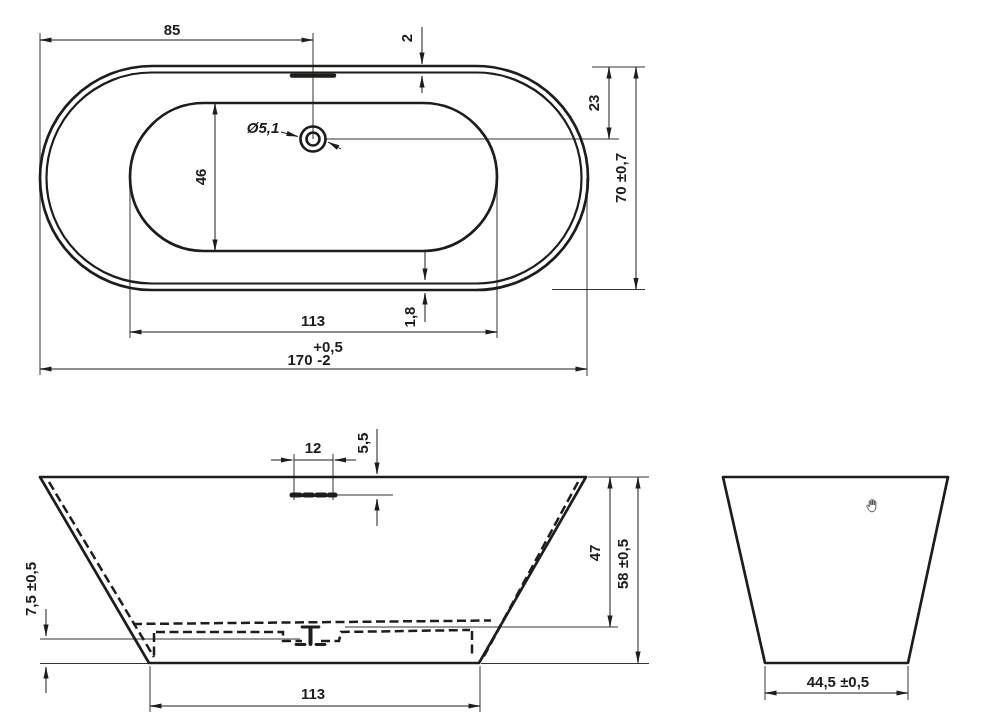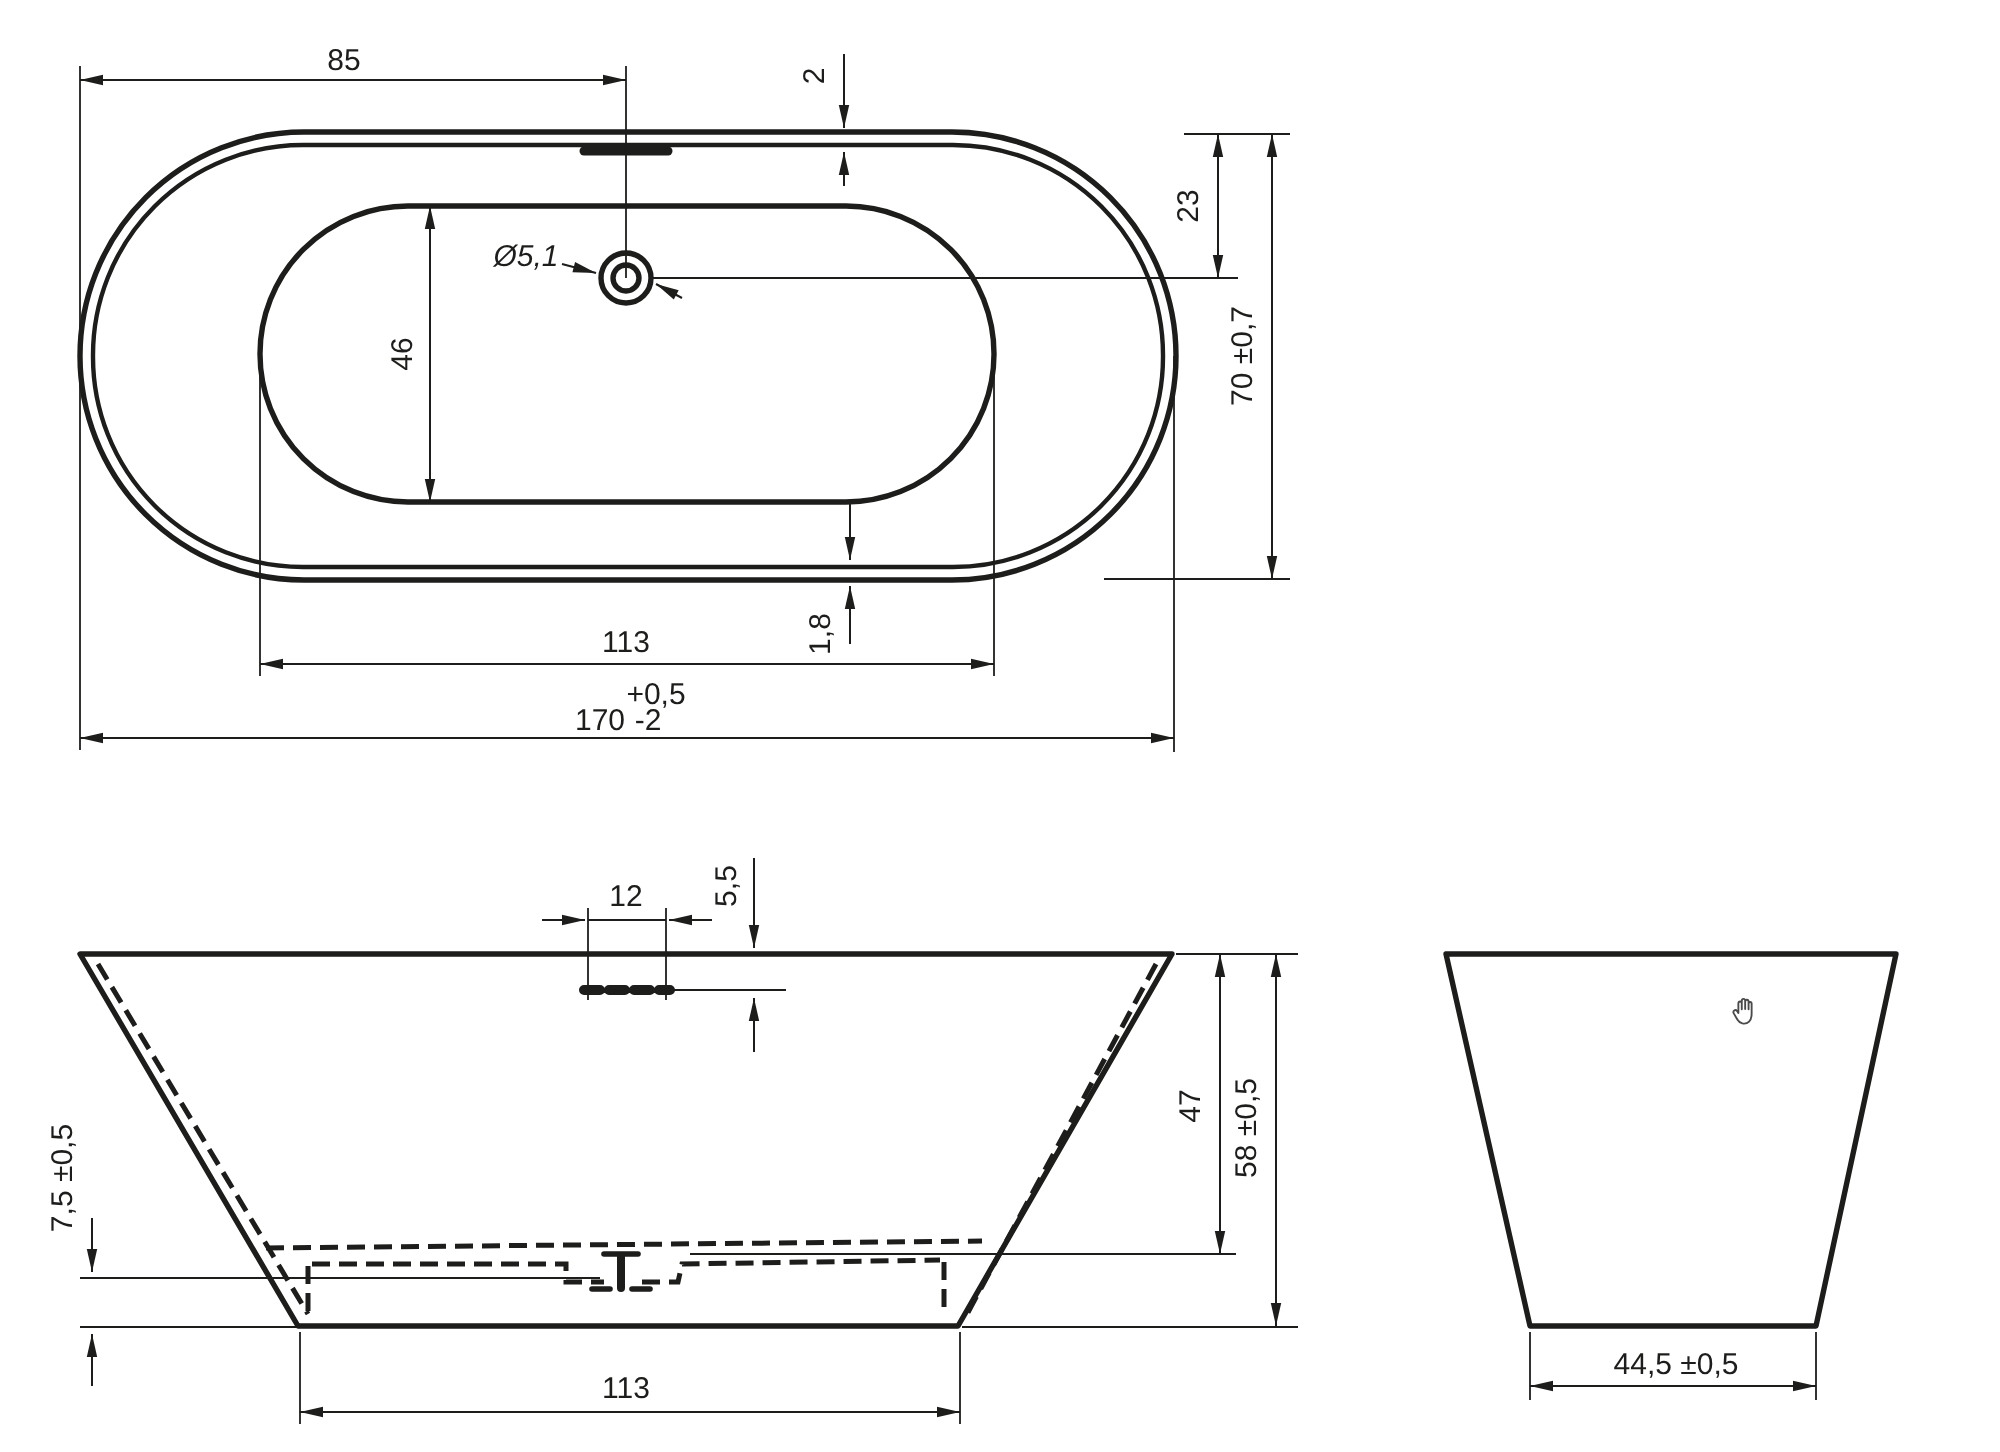--- a/index.html
+++ b/index.html
@@ -1,16 +1,16 @@
 <!DOCTYPE html>
 <html><head>
 <meta charset="utf-8">
 <style>
   html,body{margin:0;padding:0;background:#ffffff;}
-  .stage{position:relative;width:1000px;height:726px;background:#ffffff;overflow:hidden;}
+  .stage{position:relative;width:1000px;height:726px;background:#ffffff;overflow:hidden;font-weight:bold;}
   svg{display:block;}
   .outline{fill:none;stroke:#1d1d1b;stroke-width:2.7;stroke-linejoin:round;stroke-linecap:round;}
   .outline-thin{fill:none;stroke:#1d1d1b;stroke-width:2.2;stroke-linejoin:round;}
   .hidden-line{fill:none;stroke:#1d1d1b;stroke-width:2.5;stroke-dasharray:9 4.5;stroke-linecap:butt;}
   .dimline{fill:none;stroke:#1d1d1b;stroke-width:1;}
   .extline{fill:none;stroke:#1d1d1b;stroke-width:0.9;}
   .thickmark{fill:none;stroke:#1d1d1b;stroke-linecap:round;}
   .dimtxt{font-family:"Liberation Sans","DejaVu Sans",sans-serif;font-size:15px;fill:#1d1d1b;}
   .dimtxt-i{font-style:italic;}
   .handicon{fill:none;stroke:#4a4a4a;stroke-width:1.1;stroke-linejoin:round;stroke-linecap:round;}

